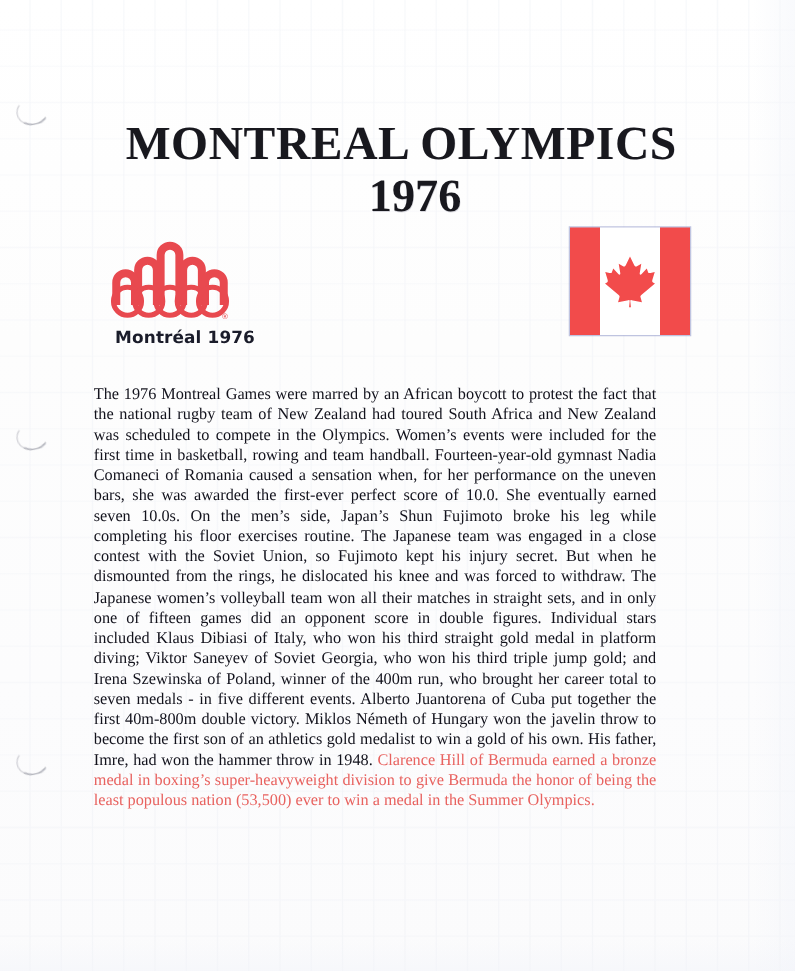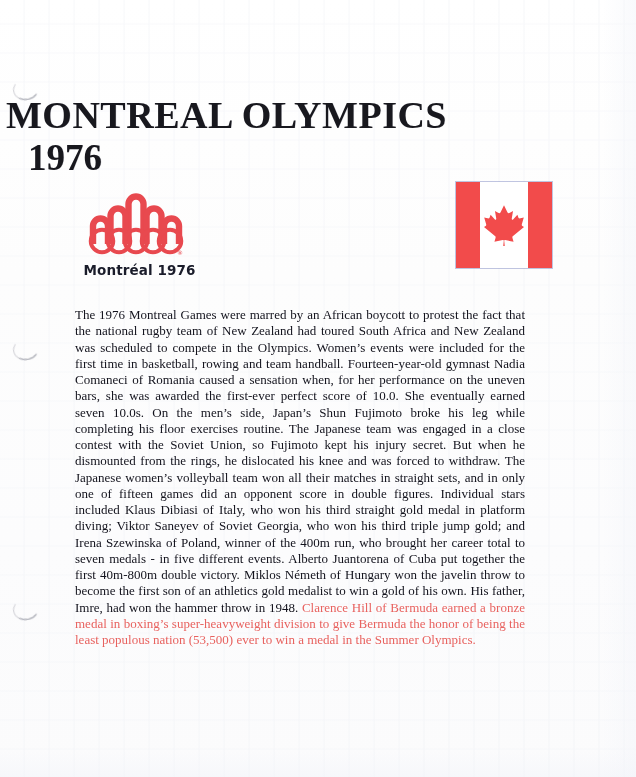--- a/index.html
+++ b/index.html
@@ -77,20 +77,21 @@
     transform: rotate(-10deg);
     filter: blur(0.5px);
   }
 
   
   #title-block {
     position: absolute;
     left: 0;
     top: 96px;
     width: 636px;
+    text-align: center;
   }
   #main-title {
     font-family: "Liberation Serif", "DejaVu Serif", serif;
     font-weight: bold;
     font-size: 38px;
     letter-spacing: 0.5px;
     color: #18181e;
     line-height: 1.02;
     text-shadow: 0.4px 0.3px 0 rgba(60,60,90,0.18);
     margin: 0;
@@ -118,21 +119,21 @@
     display: block;
     margin-left: 14px;
   }
   #logo-wordmark {
     font-family: "DejaVu Sans", "Liberation Sans", sans-serif;
     font-weight: bold;
     font-size: 13.5px;
     letter-spacing: 0.1px;
     color: #1a1c2a;
     margin-top: 4px;
-    text-align: center;
+    text-align: right;
     padding-left: 1px;
   }
 
   
   #flag-block {
     position: absolute;
     left: 456px;
     top: 182px;
     width: 96px;
     height: 86px;

